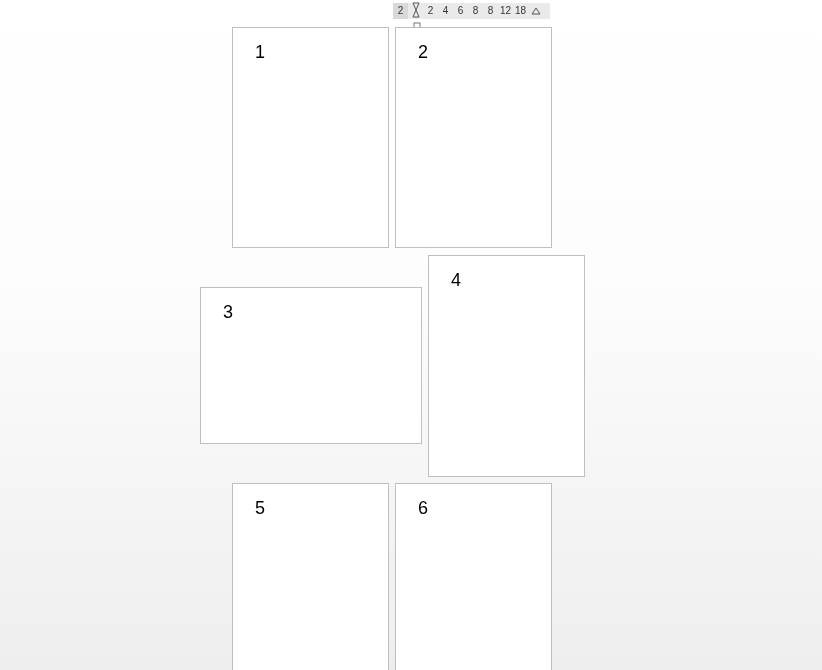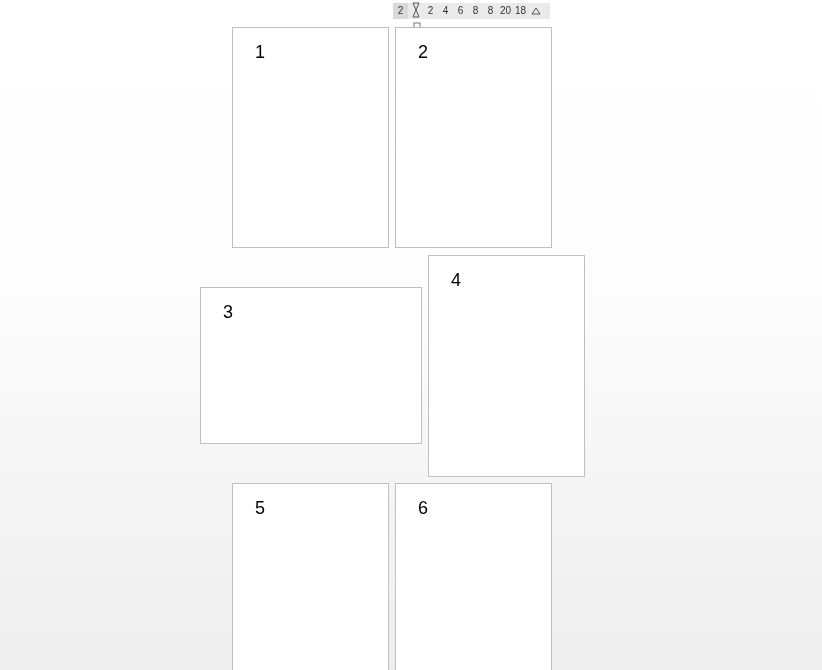--- a/index.html
+++ b/index.html
@@ -89,21 +89,21 @@
     <div class="cell">
         <span>6</span>
       </div>
     <div class="cell">
         <span>8</span>
       </div>
     <div class="cell">
         <span>8</span>
       </div>
     <div class="cell">
-        <span>20</span>
+        <span>12</span>
       </div>
     <div class="cell">
         <span>18</span>
       </div>
     <div class="cell icon-up">
       <svg viewBox="0 0 10 10">
           <path d="M1 8 L5 2 L9 8 Z" fill="none" stroke="#555" stroke-width="1"></path>
         </svg>
     </div>
   </div>

